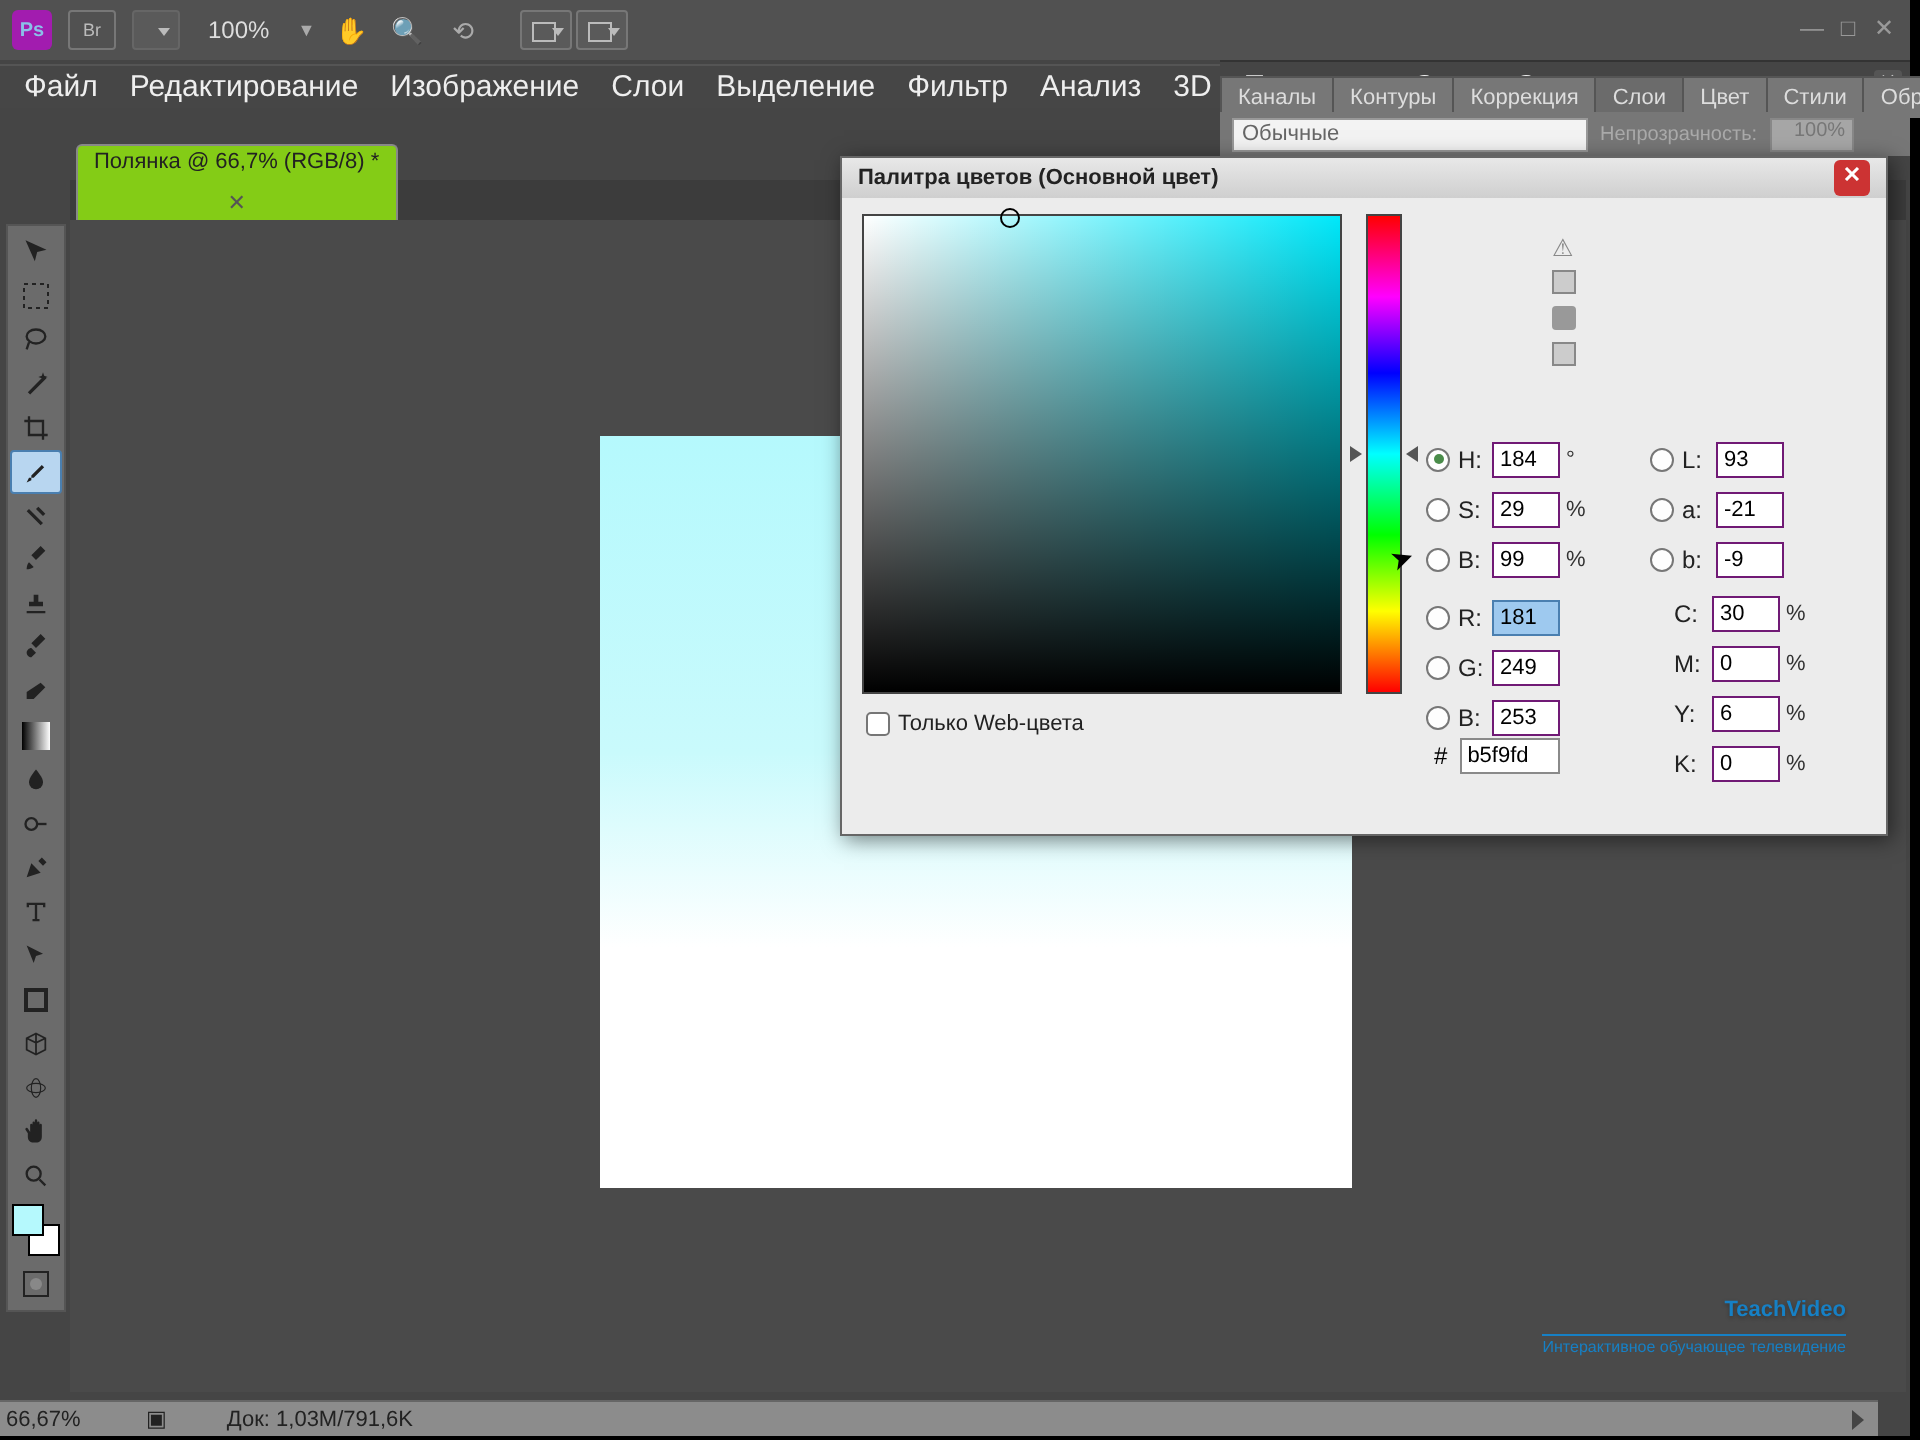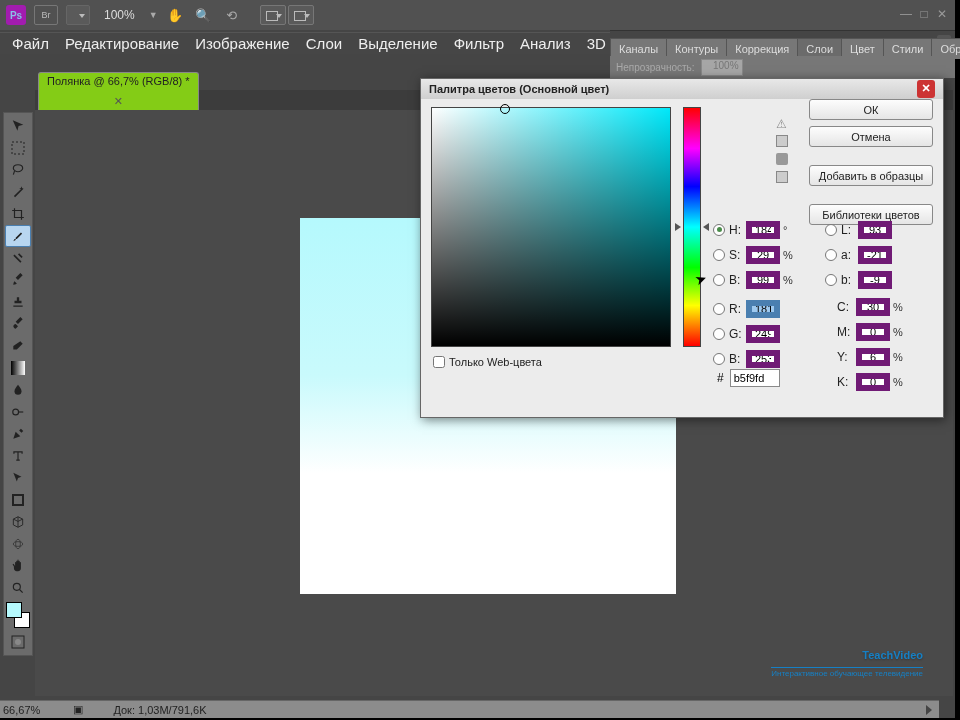--- a/index.html
+++ b/index.html
@@ -99,21 +99,21 @@
   .warn-cube { width: 12px; height: 12px; background: #999; border-radius: 2px;}
   
   .cp-btns { position: absolute; left: 388px; top: 0px; width: 124px; display: flex; flex-direction: column; gap: 6px; }
   .cp-btn { height: 21px; background: linear-gradient(#fdfdfd,#e5e5e5); border: 1px solid #888; border-radius: 3px; font-size: 11px; color: #222; }
   
   .cp-inputs { position: absolute; left: 292px; top: 118px; }
   .cp-row { display: flex; align-items: center; height: 25px; gap: 3px; }
   .cp-radio { width: 12px; height: 12px; border: 1px solid #777; border-radius: 50%; background: #fefefe; margin-right: 1px; display:flex;align-items:center;justify-content:center;}
   .cp-radio.on::after{content:"";width:5px;height:5px;background:#4a8c4a;border-radius:50%;}
   .cp-ch-lbl { width: 14px; font-size: 12px; color: #222; }
-  .cp-num { width: 34px; height: 18px; border: 6px solid #701a75; background: #fff; padding: 1px 3px; text-align: center; font-size: 11px; }
+  .cp-num { width: 34px; height: 18px; border: 1px solid #701a75; background: #fff; padding: 1px 3px; text-align: left; font-size: 11px; }
   .cp-num.hl { background: #9ec9ef; border-color:#4a7fb0; }
   .cp-unit { width: 14px; font-size: 11px; color: #333; }
   
   .cp-lab { position: absolute; left: 404px; top: 118px; }
   .cp-cmyk { position: absolute; left: 416px; top: 195px; }
   .cp-cmyk .cp-ch-lbl { width: 16px; }
   
   .cp-webonly { position: absolute; left: 12px; top: 257px; display: flex; align-items: center; gap: 4px; font-size: 11px; color: #222; }
   .cp-webonly input { width: 12px; height: 12px; }
   
@@ -170,20 +170,21 @@
   <div class="panel-tabs">
     <div class="ptab">Каналы</div>
     <div class="ptab">Контуры</div>
     <div class="ptab">Коррекция</div>
     <div class="ptab active">Слои</div>
     <div class="ptab">Цвет</div>
     <div class="ptab">Стили</div>
     <div class="ptab">Образц</div>
   </div>
   <div class="panel-row2">
+    <div class="blend-sel">Обычные</div>
     <span class="opac-lbl">Непрозрачность:</span>
     <div class="opac-box">100%</div>
   </div>
 
 
   <div class="tabwell">
     <div class="doctab">
       <span>Полянка @ 66,7% (RGB/8) *</span>
       <span class="x">✕</span>
     </div>
@@ -348,28 +349,20 @@
       <div class="cp-hue-ptr-r"></div>
       <div class="cursor-arrow">➤</div>
 
       <div class="warn-group">
         <div class="warn-tri">⚠</div>
         <div class="warn-box"></div>
         <div class="warn-cube"></div>
         <div class="warn-box"></div>
       </div>
 
-      <div class="cp-btns">
-        <button class="cp-btn">ОК</button>
-        <button class="cp-btn">Отмена</button>
-        <div style="height:6px"></div>
-        <button class="cp-btn">Добавить в образцы</button>
-        <div style="height:6px"></div>
-        <button class="cp-btn">Библиотеки цветов</button>
-      </div>
 
       <div class="cp-inputs">
         <div class="cp-row">
           <div class="cp-radio on"></div>
           <span class="cp-ch-lbl">H:</span>
           <input class="cp-num" value="184" style="">
           <span class="cp-unit">°</span>
         </div>
         <div class="cp-row">
           <div class="cp-radio"></div>

